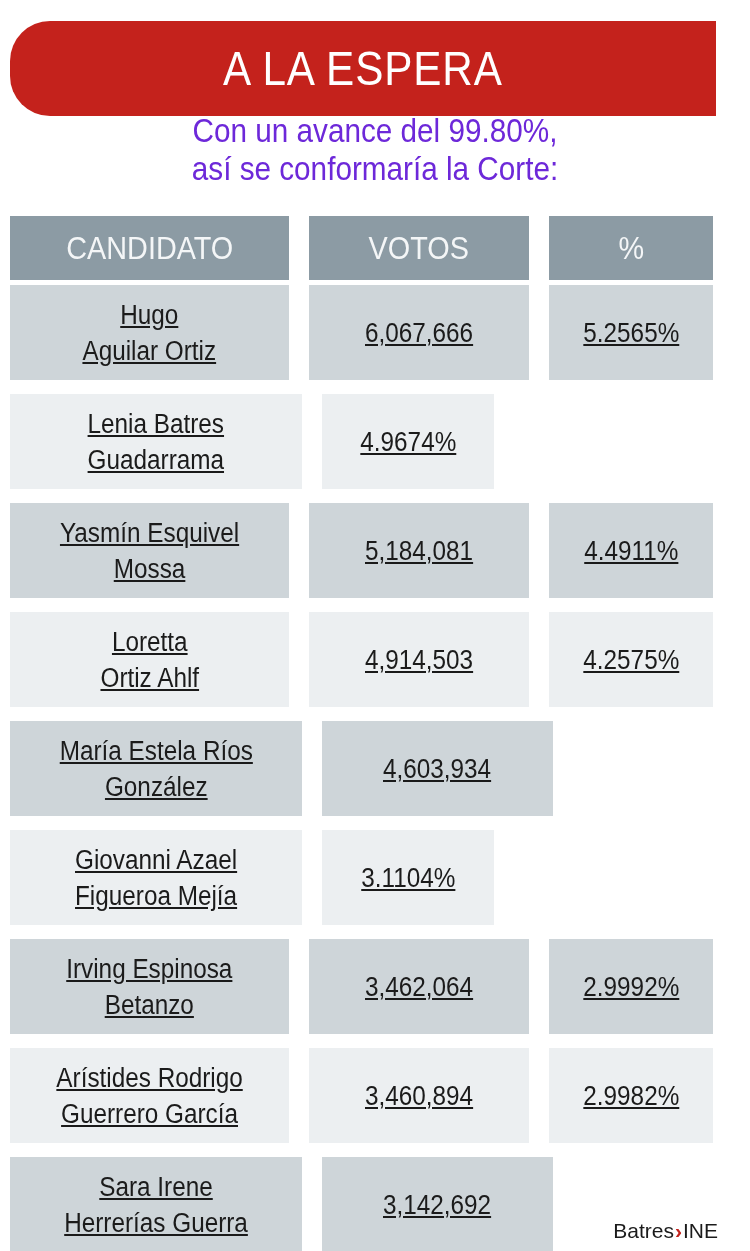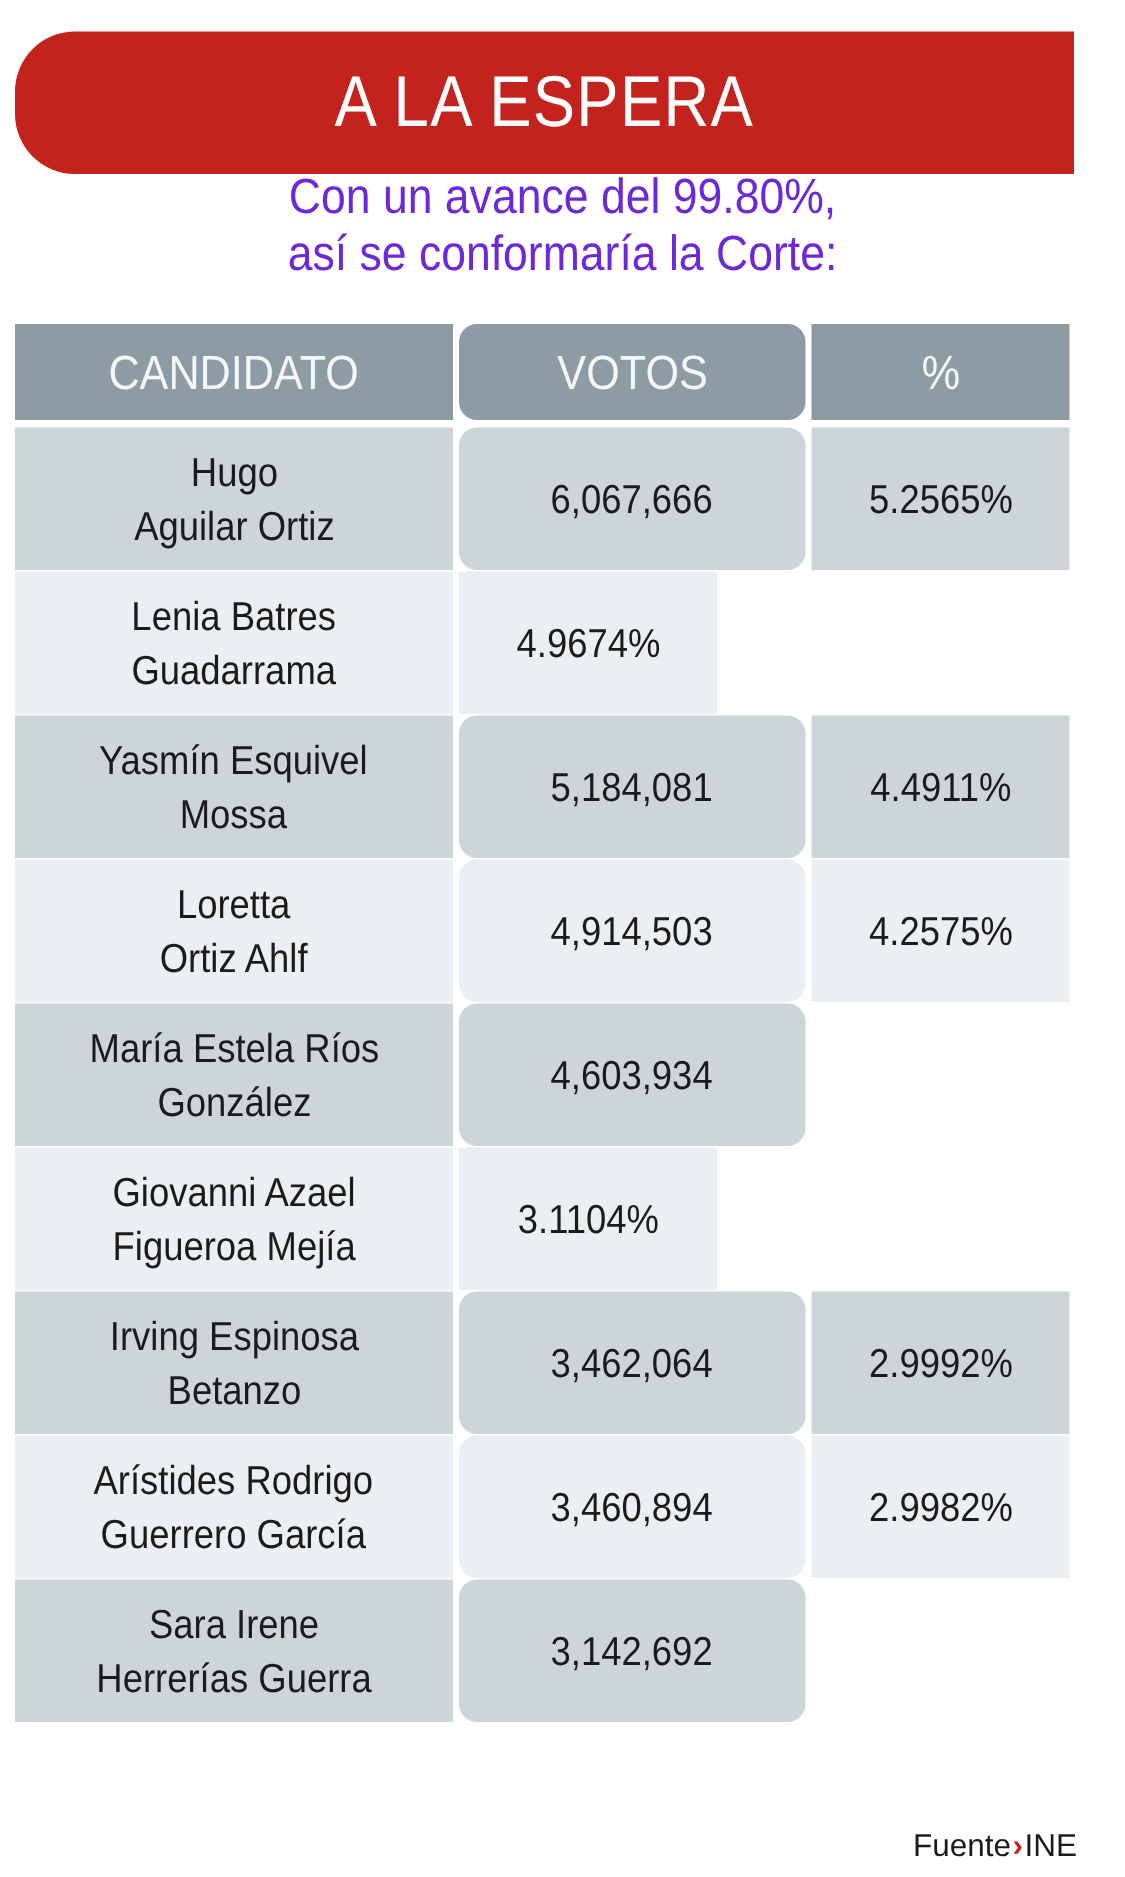--- a/index.html
+++ b/index.html
@@ -7,30 +7,30 @@
          font-family: "Liberation Sans", "DejaVu Sans", sans-serif; color: #1a1a1a; }
   .banner { position: absolute; left: 10px; top: 21px; width: 706px; height: 95px;
             background: #c4221c; border-radius: 40px 0 0 40px;
             display: flex; align-items: center; justify-content: center; }
   .banner span { color: #ffffff; font-size: 48px; letter-spacing: 1px; font-weight: normal;
                  transform: scaleX(0.88); display: inline-block; }
   .subtitle { position: absolute; left: 0; top: 112px; width: 750px; text-align: center;
               font-size: 33px; line-height: 38px; color: #6d28d9; }
   .subtitle div { transform: scaleX(0.9); }
   .table { position: absolute; left: 10px; top: 216px; width: 703px; }
-  .row { display: flex; gap: 4px; margin-bottom: 5px; }
+  .row { display: flex; gap: 20px; margin-bottom: 5px; }
   .cell { display: flex; align-items: center; justify-content: center; text-align: center; }
-  .c1 { width: 292px; } .c2 { width: 231px; border-radius: 12px; } .c3 { width: 172px; }
+  .c1 { width: 292px; } .c2 { width: 231px; } .c3 { width: 172px; }
   .head .cell { background: #8c9ba4; color: #f4f6f7; height: 64px; font-size: 32px; }
   .head .cell span { transform: scaleX(0.9); display: inline-block; }
   .body-row .cell { height: 95px; font-size: 27px; line-height: 36px; color: #1b1b1b; }
   .body-row.dark .cell { background: #ced5d9; }
   .body-row.light .cell { background: #eceff1; }
   .body-row .cell span { display: inline-block; transform: scaleX(0.9); white-space: pre-line; }
-  .body-row { margin-bottom: 1px; }
+  .body-row { margin-bottom: 14px; text-decoration: underline; }
   .footer { position: absolute; right: 32px; top: 1219px; font-size: 21px; color: #1b1b1b; }
   .footer .chev { color: #c4221c; font-weight: bold; margin: 0 1px; }
 </style>
 </head>
 <body>
 
 <div class="banner">
   <span>A LA ESPERA</span>
 </div>
 
@@ -144,14 +144,14 @@
         <span>Sara Irene
 Herrerías Guerra</span>
       </div>
     <div class="cell c2">
         <span>3,142,692</span>
       </div>
   </div>
 </div>
 
 <div class="footer">
-  <span>Fuente</span><span class="chev">›</span><span>INE</span>
+  <span>Batres</span><span class="chev">›</span><span>INE</span>
 </div>
 
 </body></html>

